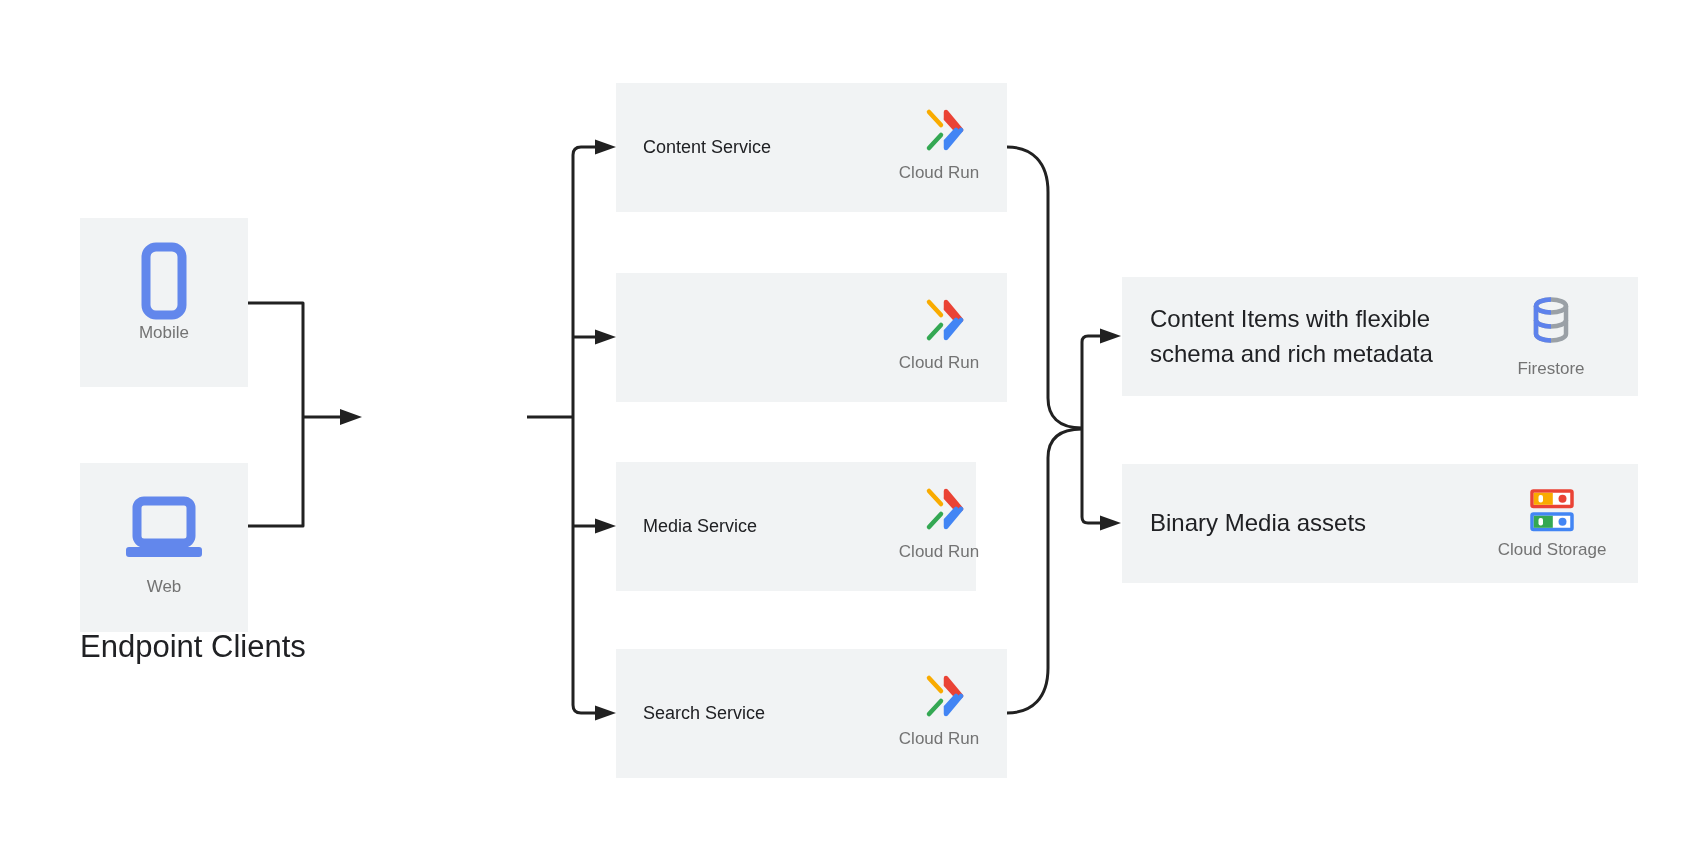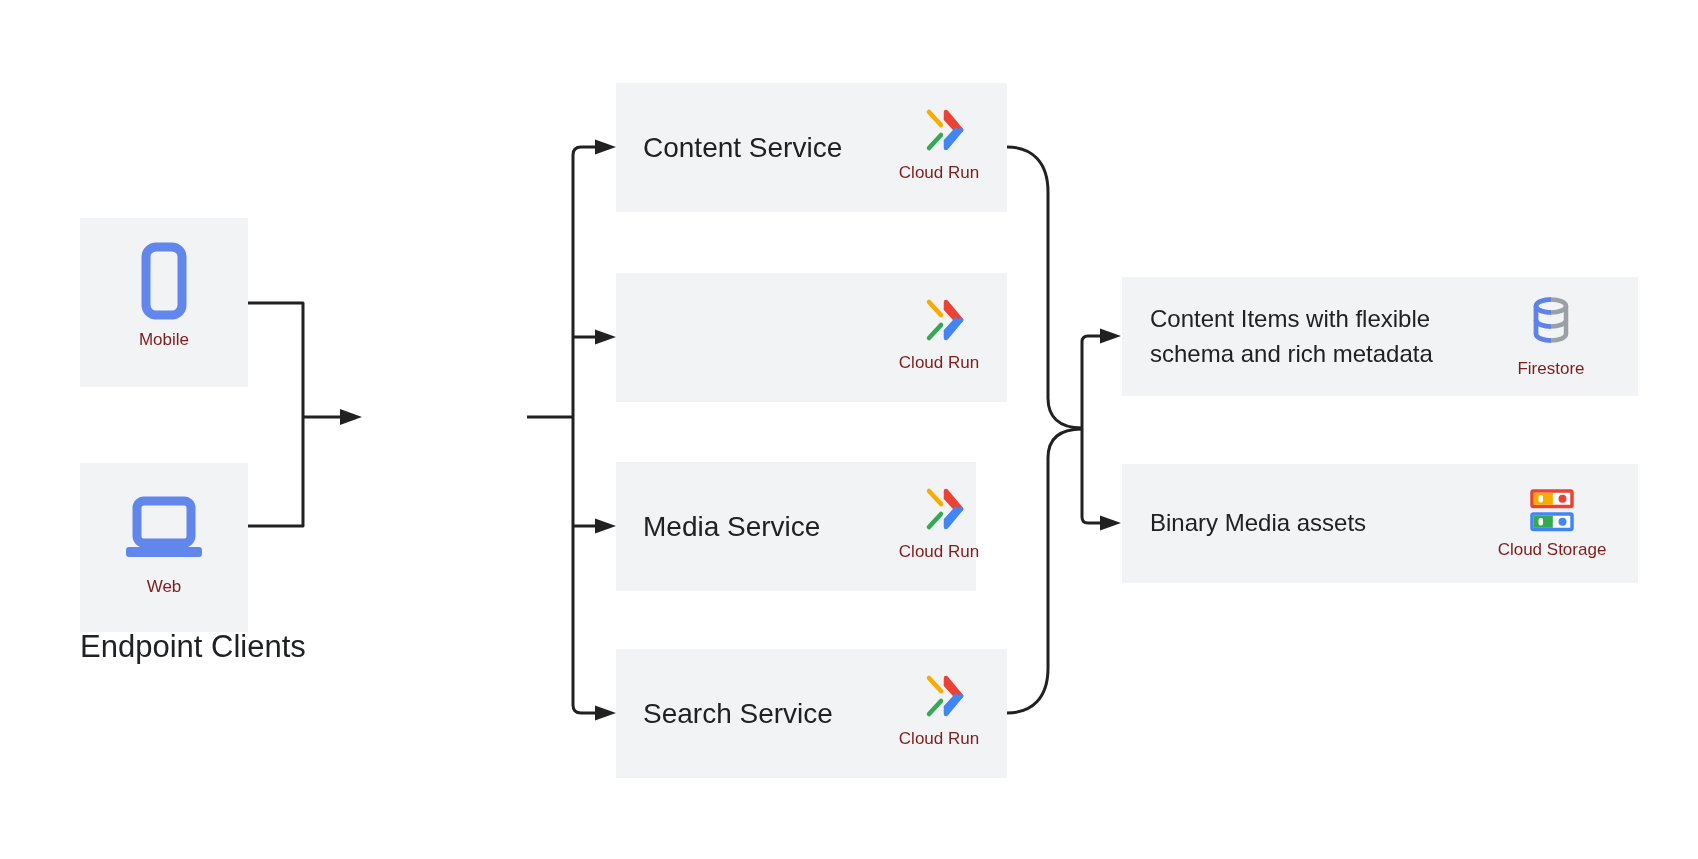--- a/index.html
+++ b/index.html
@@ -1,24 +1,24 @@
 <!DOCTYPE html>
 <html><head>
 <meta charset="utf-8">
 <style>
   html,body{margin:0;padding:0;background:#ffffff;}
   #canvas{
     position:relative;width:1698px;height:859px;background:#ffffff;overflow:hidden;
     font-family:"Liberation Sans", sans-serif;color:#202124;
   }
   .box{position:absolute;background:#f1f3f4;}
-  .caption{font-size:17px;color:#7f1d1d;text-align:center;line-height:1.25;}
+  .caption{font-size:17px;color:#737373;text-align:center;line-height:1.25;}
   .svc-title{
     position:absolute;left:27px;top:0;height:100%;display:flex;align-items:center;
-    font-size:28px;color:#202124;white-space:nowrap;
+    font-size:18px;color:#202124;white-space:nowrap;
   }
   .product{position:absolute;text-align:center;}
   .product .ic{display:flex;justify-content:center;}
   .store-title{
     position:absolute;left:28px;top:0;height:100%;display:flex;align-items:center;
     font-size:24px;line-height:1.42;color:#202124;
   }
   .client-label{position:absolute;left:0;width:100%;text-align:center;}
   #connectors{position:absolute;left:0;top:0;pointer-events:none;}
   .group-label{position:absolute;font-size:31px;color:#202124;white-space:nowrap;}
@@ -54,21 +54,21 @@
       <polygon points="1121,523 1100,515.5 1100,530.5"></polygon>
     </g>
   </svg>
 
   <div class="box" style="left:80px;top:218px;width:168px;height:169px;">
     <div style="position:absolute;left:61px;top:24px;">
       <svg width="46" height="78" viewBox="0 0 46 78">
         <rect x="5" y="5" width="36" height="68" rx="10" fill="none" stroke="#6287ec" stroke-width="9"></rect>
       </svg>
     </div>
-    <div class="caption client-label" style="top:111px;">Mobile</div>
+    <div class="caption client-label" style="top:104px;">Mobile</div>
   </div>
 
   <div class="box" style="left:80px;top:443px;width:168px;height:169px;margin-top:20px;">
     <div style="position:absolute;left:44px;top:33px;">
       <svg width="80" height="68" viewBox="0 0 80 68">
         <rect x="13" y="5" width="54" height="42" rx="7" fill="none" stroke="#6287ec" stroke-width="9"></rect>
         <rect x="2" y="51" width="76" height="10" rx="3" fill="#6287ec"></rect>
       </svg>
     </div>
     <div class="caption client-label" style="top:113px;">Web</div>

